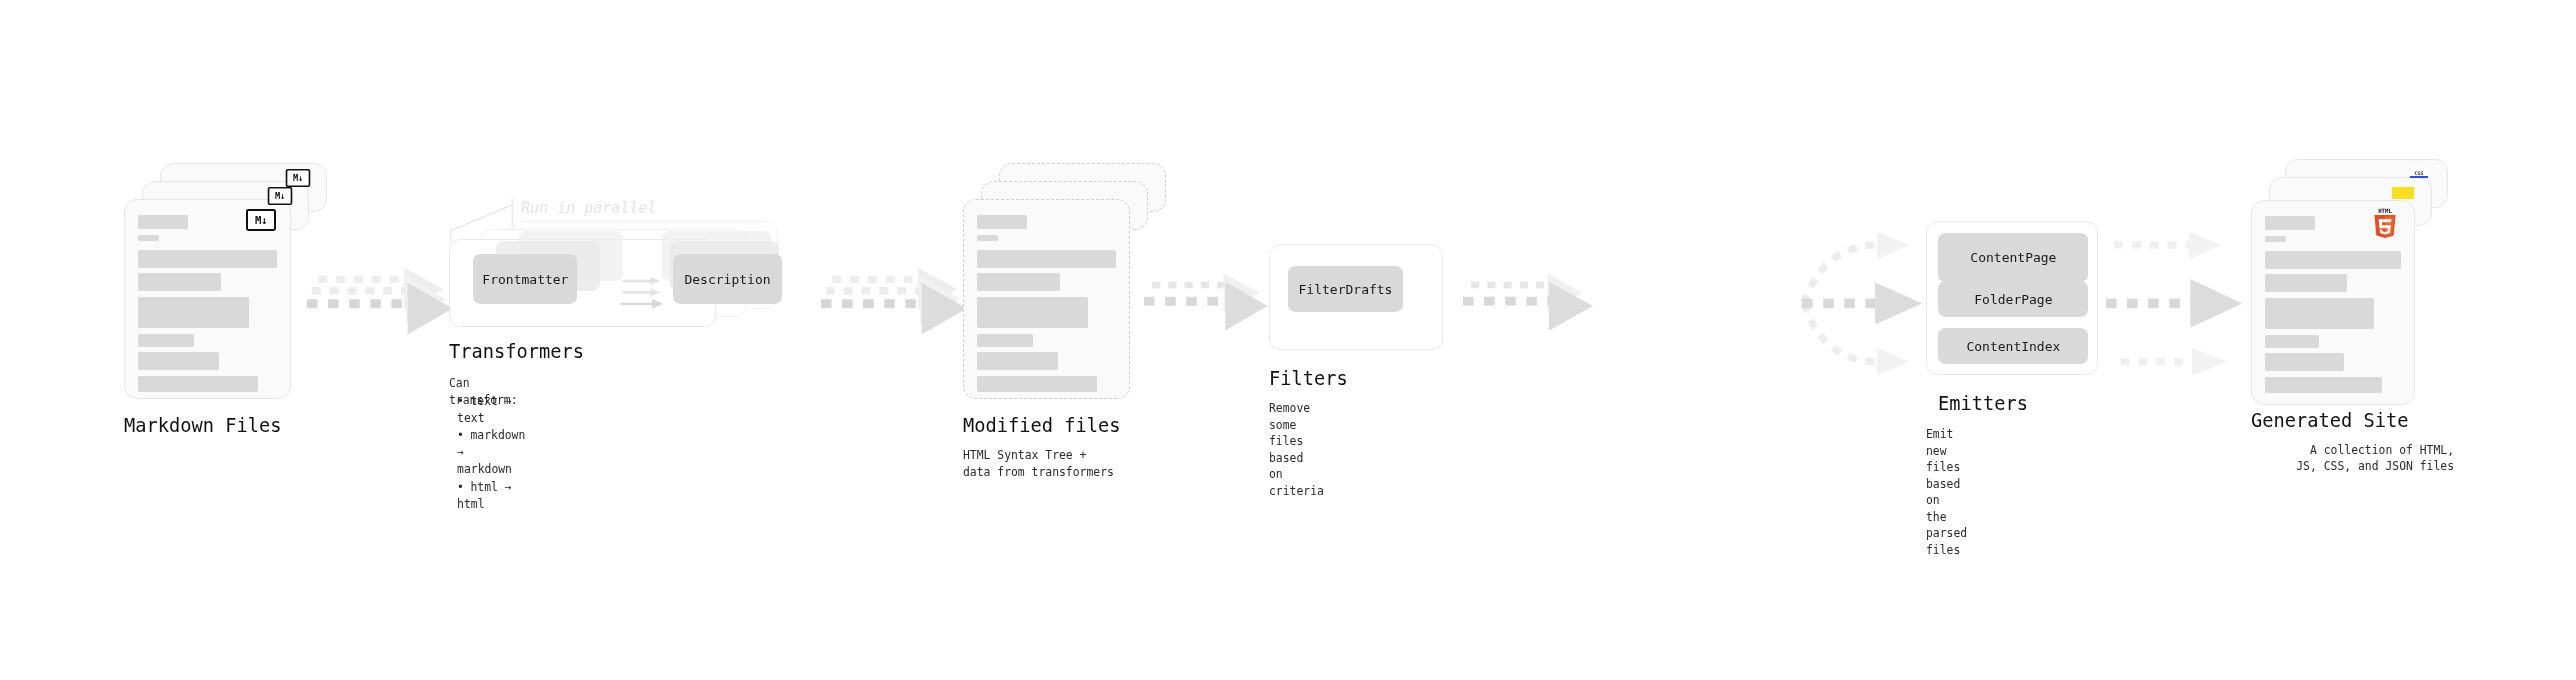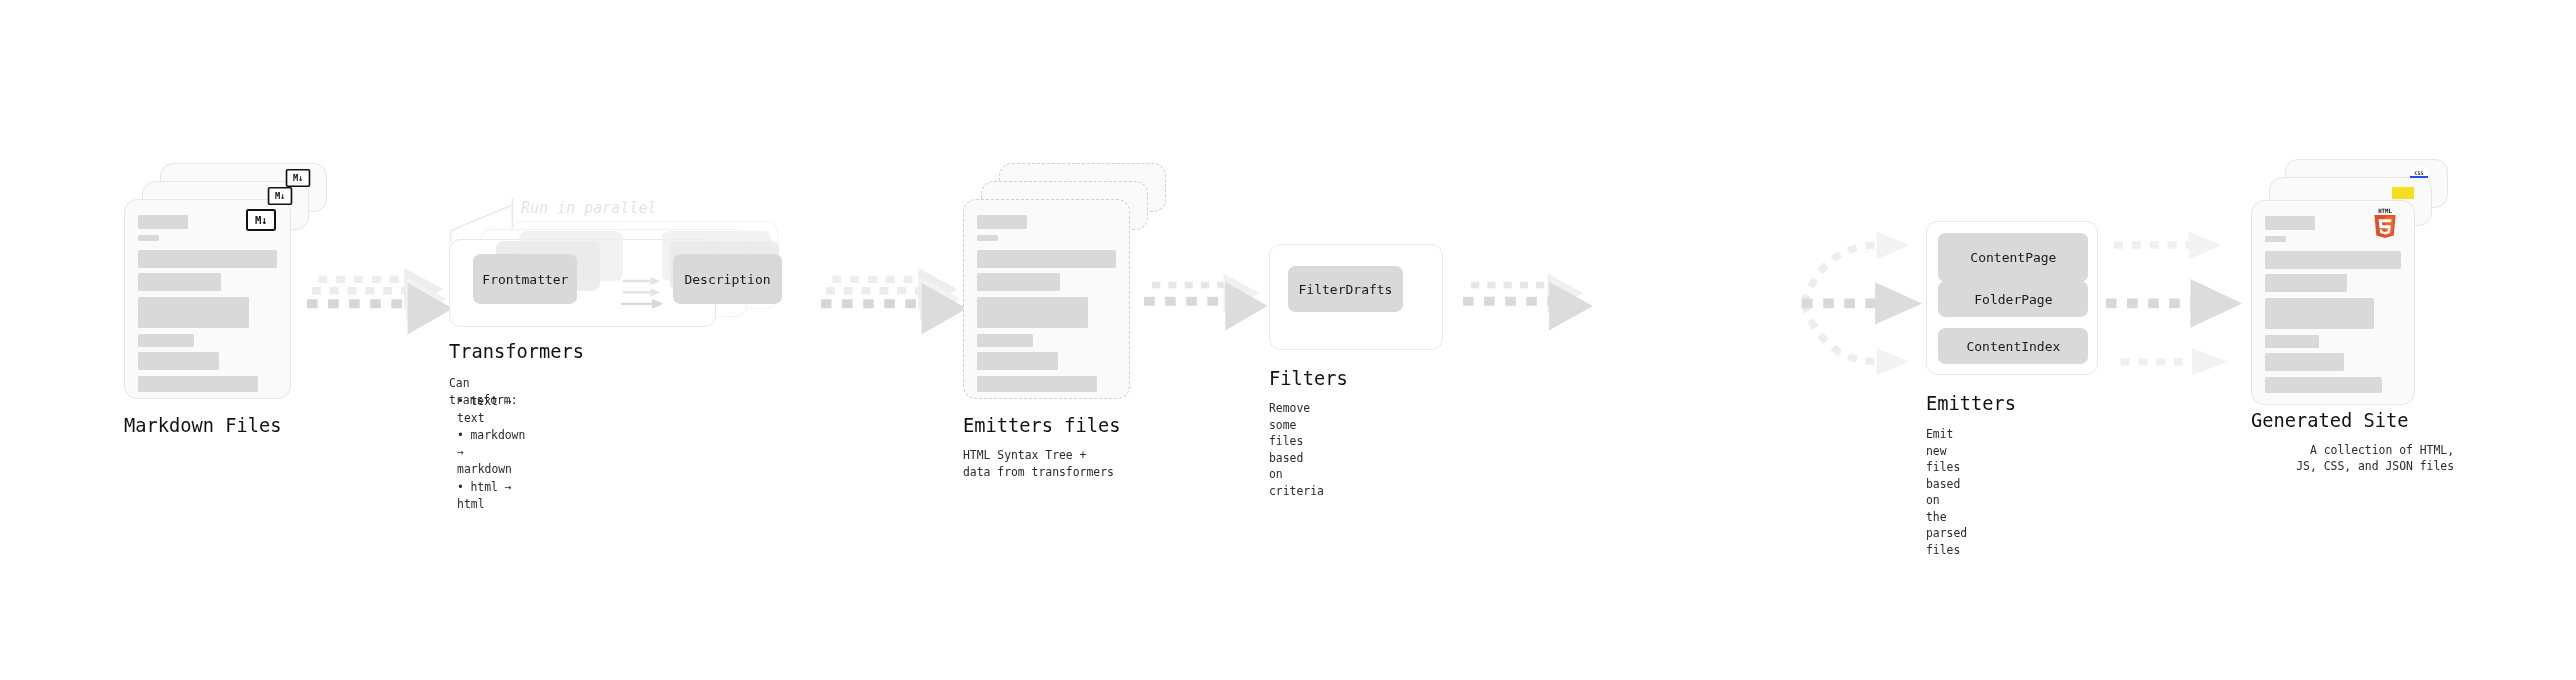--- a/index.html
+++ b/index.html
@@ -276,21 +276,21 @@
         <div class="skel h-title"></div>
         <div class="skel h-sub"></div>
         <div class="skel l-full"></div>
         <div class="skel l-60"></div>
         <div class="skel l-80"></div>
         <div class="skel l-40"></div>
         <div class="skel l-58"></div>
         <div class="skel l-86"></div>
       </div>
     </div>
-    <div class="cap-title" style="margin-top:14.6px;">Emitters files</div>
+    <div class="cap-title" style="margin-top:14.6px;">Modified files</div>
     <div class="cap-desc" style="margin-top:11.4px;">HTML Syntax Tree +
 data from transformers</div>
   </div>
 
   <div class="stage" style="left:1144px; top:280px;">
     <svg width="130" height="57" viewBox="0 0 160 70">
       <g stroke="#e6e6e6" stroke-width="8" stroke-dasharray="10 10" fill="none">
         <line x1="10" y1="6" x2="104" y2="6"></line>
       </g>
       <polygon points="98,-8 142,16 98,40" fill="#f0f0f0"></polygon>
@@ -342,21 +342,21 @@
       <div class="chip" style="position:absolute; left:11.4px; top:11.4px; width:150px; height:49px;">
         <span>ContentPage</span>
       </div>
       <div class="chip" style="position:absolute; left:11.4px; top:59px; width:150px; height:36px;">
         <span>FolderPage</span>
       </div>
       <div class="chip" style="position:absolute; left:11.4px; top:106px; width:150px; height:36px;">
         <span>ContentIndex</span>
       </div>
     </div>
-    <div class="cap-title" style="position:absolute; left:0; top:172px;">Emitters</div>
+    <div class="cap-title" style="position:absolute; left:12px; top:172px;">Emitters</div>
     <div class="cap-desc" style="position:absolute; left:0; top:205px;">Emit new files based on
 the parsed files</div>
   </div>
 
   <div class="stage" style="left:2106px; top:232px;">
     <svg width="146" height="142" viewBox="0 0 180 175">
       <line x1="10" y1="16" x2="108" y2="16" stroke="#efefef" stroke-width="9" stroke-dasharray="11 11"></line>
       <polygon points="102,0 142,16 102,34" fill="#f2f2f2"></polygon>
       <line x1="0" y1="88" x2="110" y2="88" stroke="#d8d8d8" stroke-width="12" stroke-dasharray="13 13"></line>
       <polygon points="104,58 168,88 104,118" fill="#dcdcdc"></polygon>

